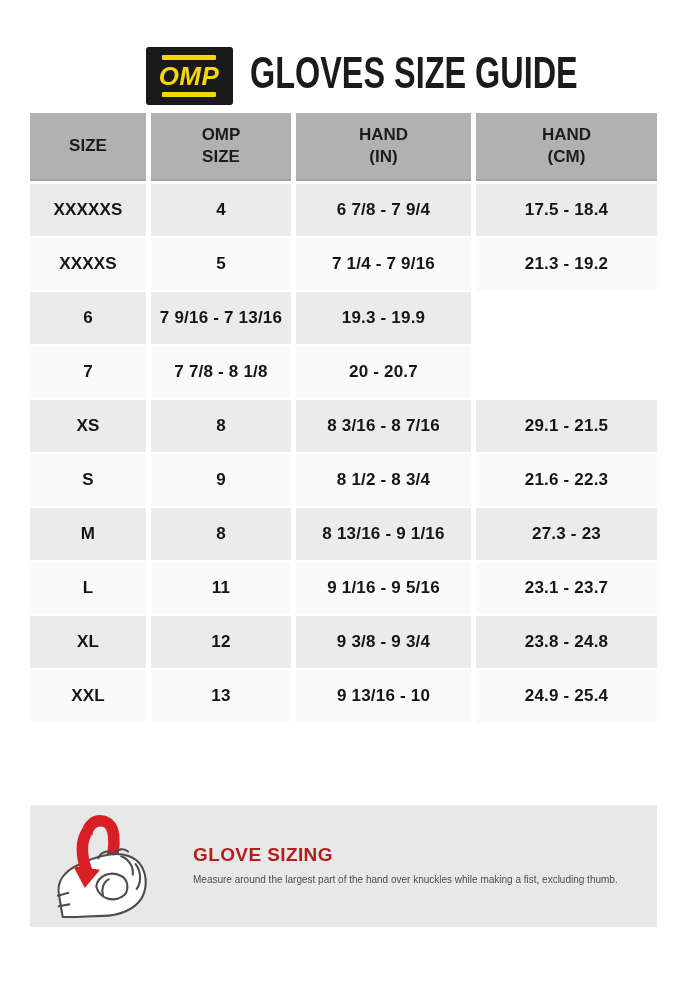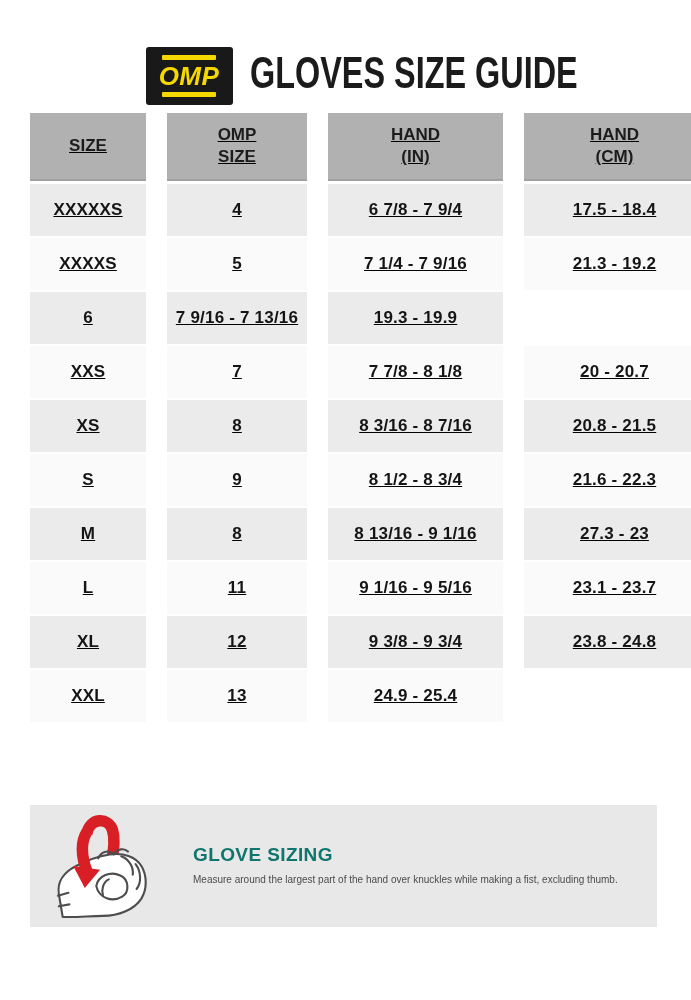--- a/index.html
+++ b/index.html
@@ -31,22 +31,21 @@
   .title {
     font-size: 45px; font-weight: bold; color: #1b1b1b; white-space: nowrap;
     transform: scaleX(0.72); transform-origin: left center; letter-spacing: 0px;
   }
 
   
   .size-table { margin: 8px 0 0 30px; width: 627px; }
   .t-head, .t-row {
     display: grid;
     grid-template-columns: 116px 140px 175px 181px;
-    column-gap: 21px;
-    text-decoration: underline;
+    column-gap: 5px;
   }
   .t-head { height: 68px; margin-bottom: 3px; }
   .t-head .cell {
     background: #b1b1b1; border-bottom: 2px solid #a2a2a2;
     display: flex; flex-direction: column; align-items: center; justify-content: center;
     font-weight: bold; font-size: 17px; line-height: 1.3; color: #1c1c1c;
   }
   .t-body { display: flex; flex-direction: column; gap: 2px; }
   .t-row { height: 52px; text-align: center; }
   .t-row .cell {
@@ -58,21 +57,21 @@
 
   
   .sizing-panel {
     margin: 83px 0 0 30px; width: 627px; height: 122px;
     background: #e8e8e8;
     display: flex; align-items: center; padding-left: 25px;
   }
   .fist-illustration { width: 96px; height: 108px; flex: none; margin-top: -2px; }
   .sizing-text { margin-left: 42px; padding-right: 20px; }
   .sizing-heading {
-    font-size: 19px; font-weight: bold; color: #0f766e;
+    font-size: 19px; font-weight: bold; color: #b91c1c;
     letter-spacing: 0.4px; margin-bottom: 7px;
   }
   .sizing-body {
     font-size: 10px; color: #4c4c4c; line-height: 1.45; max-width: 460px;
   }
 </style>
 </head>
 <body>
 
 <div class="page">
@@ -120,30 +119,29 @@
         <div class="cell">5</div>
         <div class="cell">7 1/4 - 7 9/16</div>
         <div class="cell">21.3 - 19.2</div>
       </div>
       <div class="t-row">
         <div class="cell">6</div>
         <div class="cell">7 9/16 - 7 13/16</div>
         <div class="cell">19.3 - 19.9</div>
       </div>
       <div class="t-row">
-        <div class="cell">XXS</div>
         <div class="cell">7</div>
         <div class="cell">7 7/8 - 8 1/8</div>
         <div class="cell">20 - 20.7</div>
       </div>
       <div class="t-row">
         <div class="cell">XS</div>
         <div class="cell">8</div>
         <div class="cell">8 3/16 - 8 7/16</div>
-        <div class="cell">20.8 - 21.5</div>
+        <div class="cell">29.1 - 21.5</div>
       </div>
       <div class="t-row">
         <div class="cell">S</div>
         <div class="cell">9</div>
         <div class="cell">8 1/2 - 8 3/4</div>
         <div class="cell">21.6 - 22.3</div>
       </div>
       <div class="t-row">
         <div class="cell">M</div>
         <div class="cell">8</div>
@@ -158,20 +156,21 @@
       </div>
       <div class="t-row">
         <div class="cell">XL</div>
         <div class="cell">12</div>
         <div class="cell">9 3/8 - 9 3/4</div>
         <div class="cell">23.8 - 24.8</div>
       </div>
       <div class="t-row">
         <div class="cell">XXL</div>
         <div class="cell">13</div>
+        <div class="cell">9 13/16 - 10</div>
         <div class="cell">24.9 - 25.4</div>
       </div>
     </div>
   </section>
 
   <section class="sizing-panel">
     <svg class="fist-illustration" viewBox="0 0 100 112" xmlns="http://www.w3.org/2000/svg" aria-hidden="true">
 
       <path d="M33,24 C36,6 56,6 60,20 C63,30 61,42 59,52" fill="none" stroke="#d81f26" stroke-width="12"></path>
 

